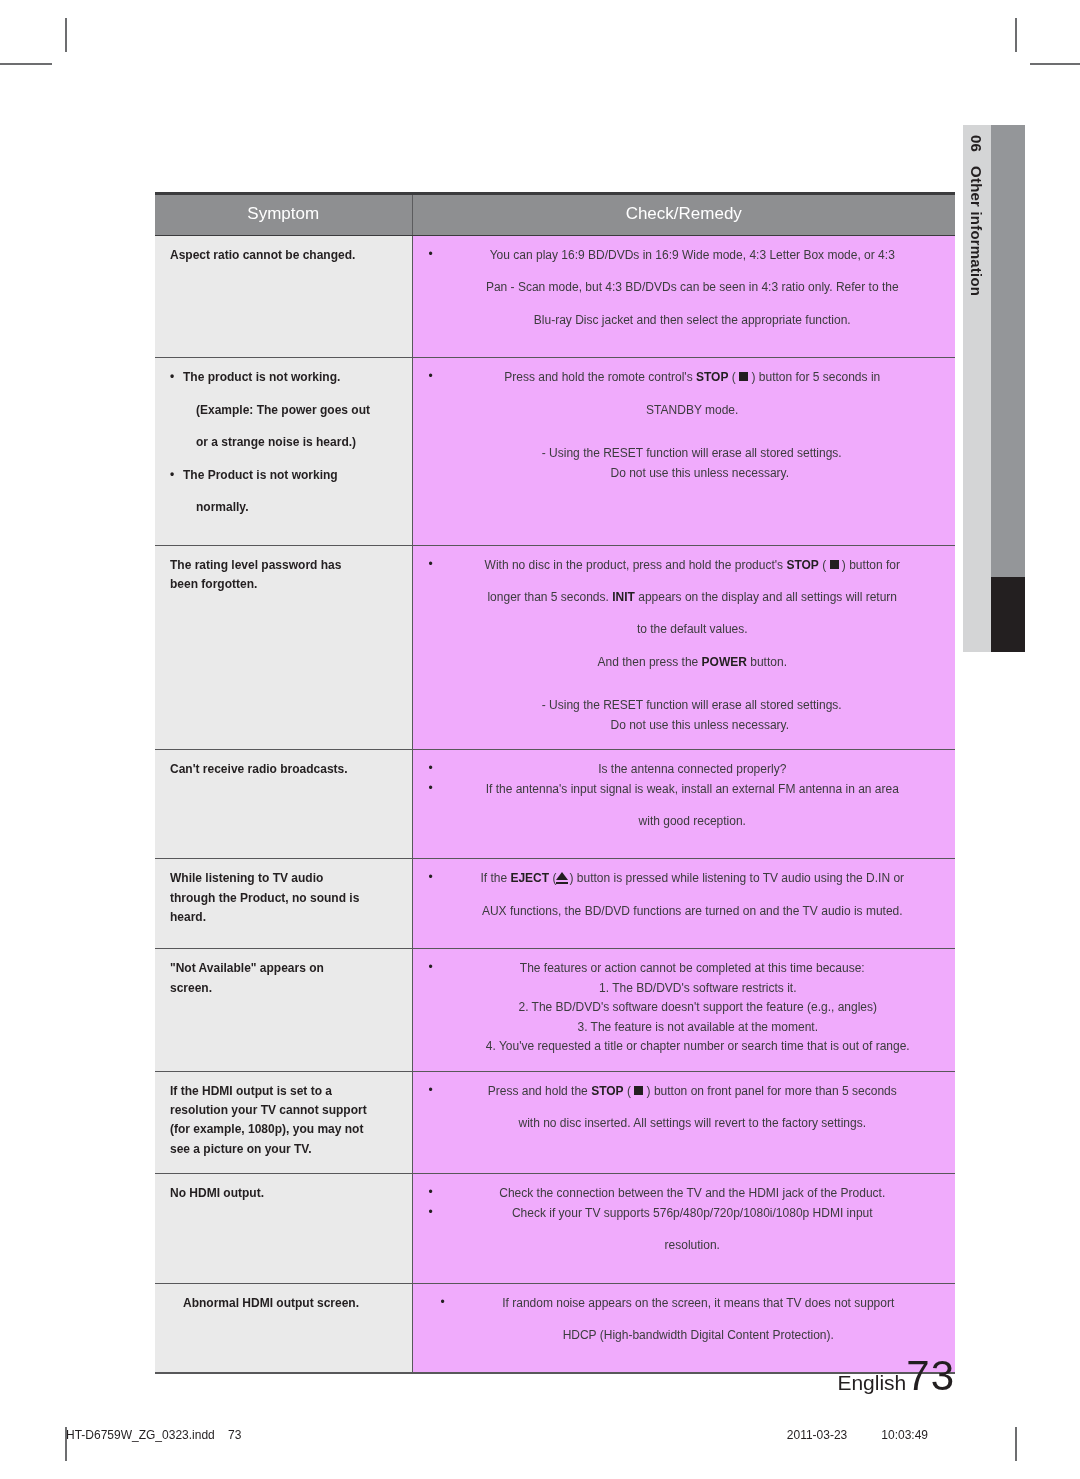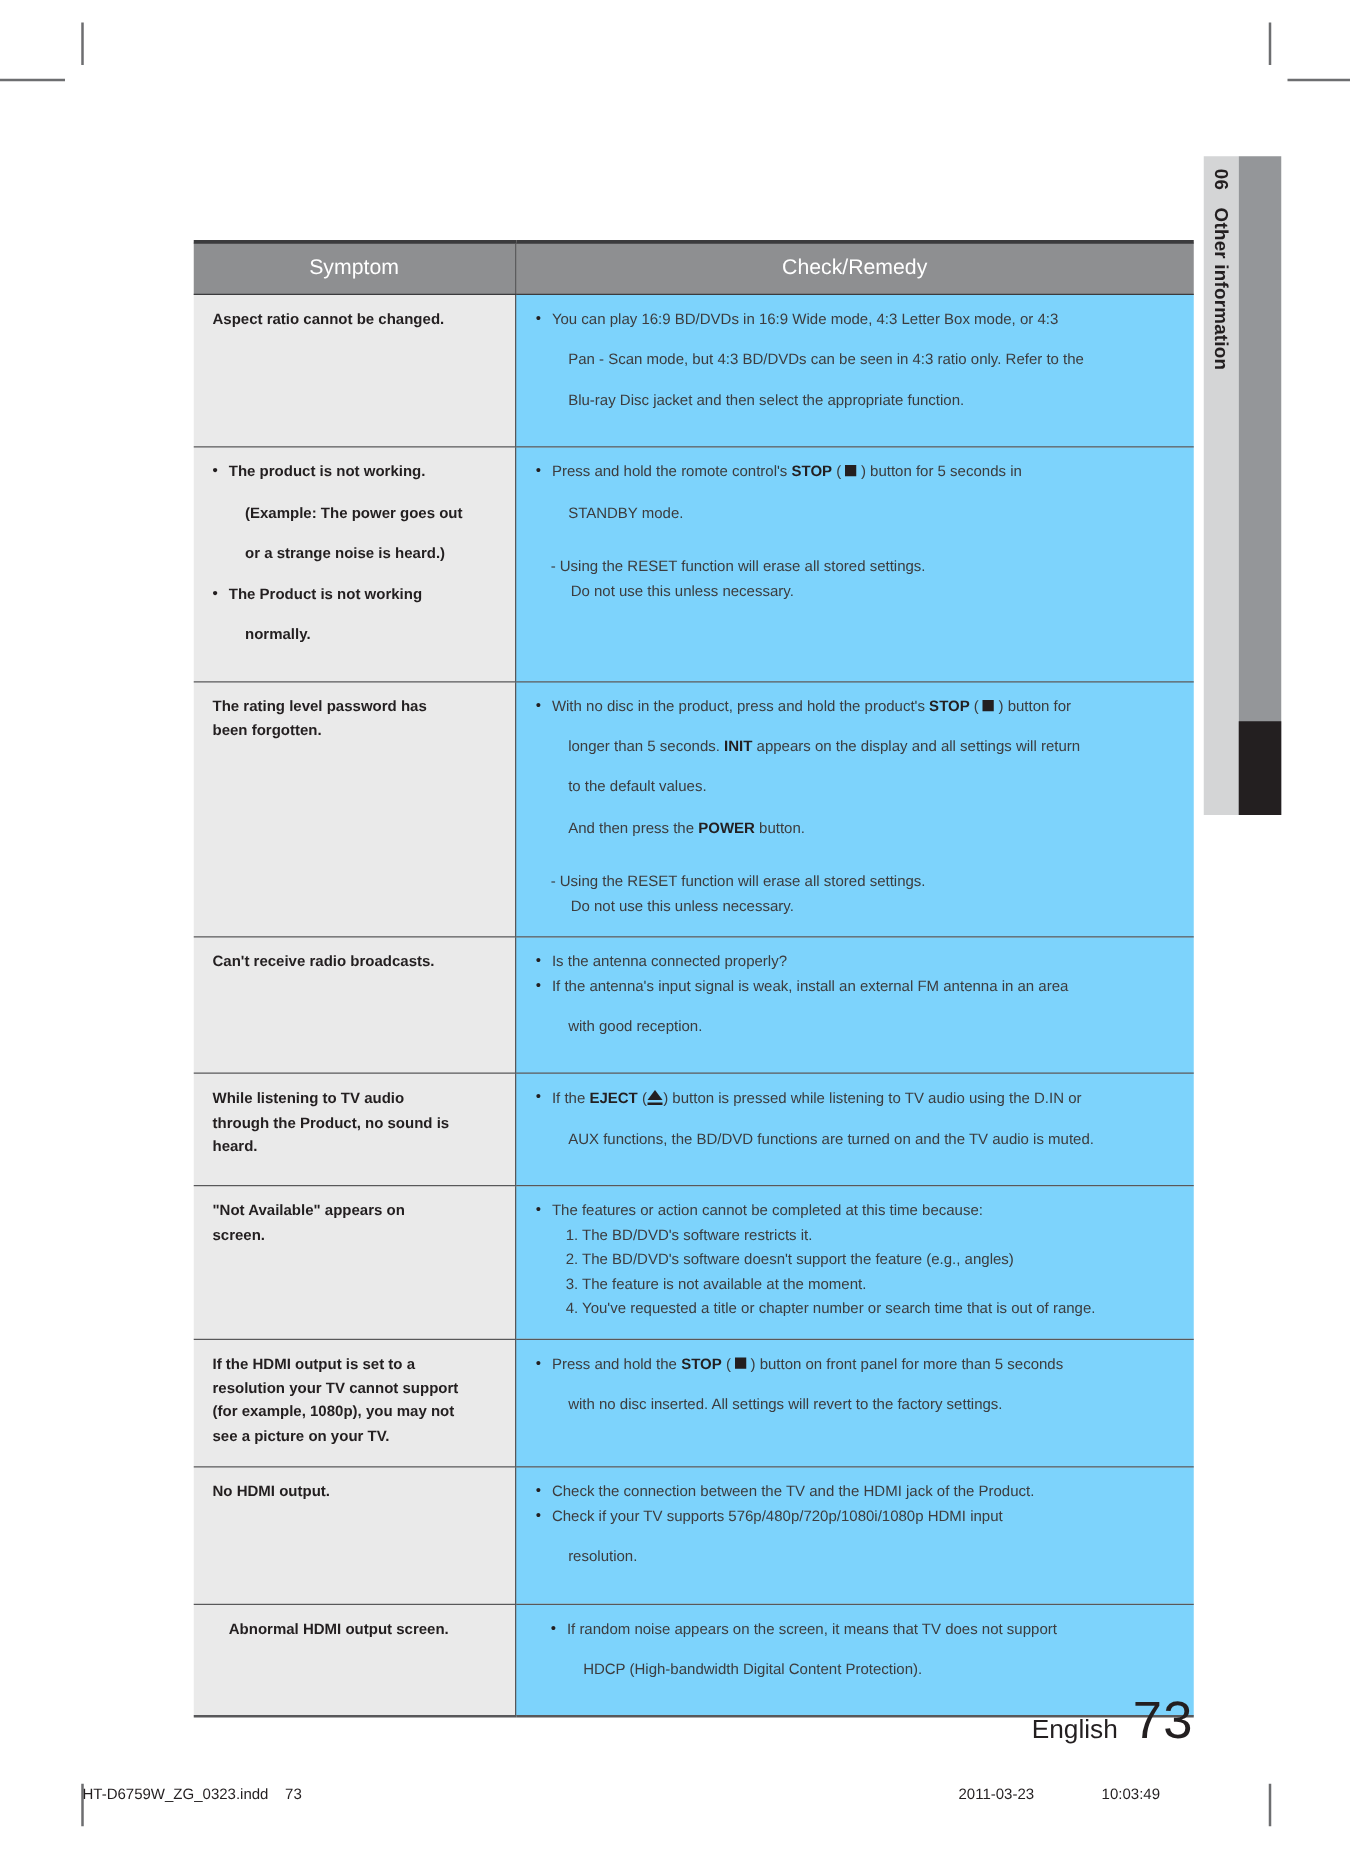--- a/index.html
+++ b/index.html
@@ -114,24 +114,25 @@
 
   td.sym {
     background: #eaeaea;
     font-weight: bold;
     border-right: 1px solid #58585a;
     padding-left: 15px;
     padding-right: 10px;
     color: #231f20;
   }
   td.rem {
-    background: #7dd3fc;
+    background: #f0abfc;
     padding-left: 16px;
     padding-right: 12px;
     color: #3c3c3e;
+    text-align: center;
   }
 
   
   .b {
     position: relative;
     padding-left: 13px;
     margin: 0;
   }
   .b::before {
     content: "\2022";
@@ -191,38 +192,37 @@
     background: #231f20;
   }
 
   
   .page-num {
     position: absolute;
     right: 125px;
     top: 1352px;
     display: flex;
     align-items: baseline;
-    gap: 12px;
     color: #231f20;
   }
   .page-num .lang { font-size: 21px; }
   .page-num .num  { font-size: 42px; font-weight: normal; letter-spacing: 1px; }
 
   .print-footer {
     position: absolute;
     left: 66px;
     top: 1428px;
     width: 862px;
     display: flex;
     justify-content: space-between;
     align-items: center;
     font-size: 12px;
     color: #231f20;
   }
-  .print-footer .right { display: flex; gap: 54px; text-align: right; }
+  .print-footer .right { display: flex; gap: 34px; text-align: right; }
 </style>
 </head>
 <body>
 
 <div class="crop crop-tl-v"></div>
 <div class="crop crop-tl-h"></div>
 <div class="crop crop-tr-v"></div>
 <div class="crop crop-tr-h"></div>
 <div class="crop crop-bl-v"></div>
 <div class="crop crop-br-v"></div>

